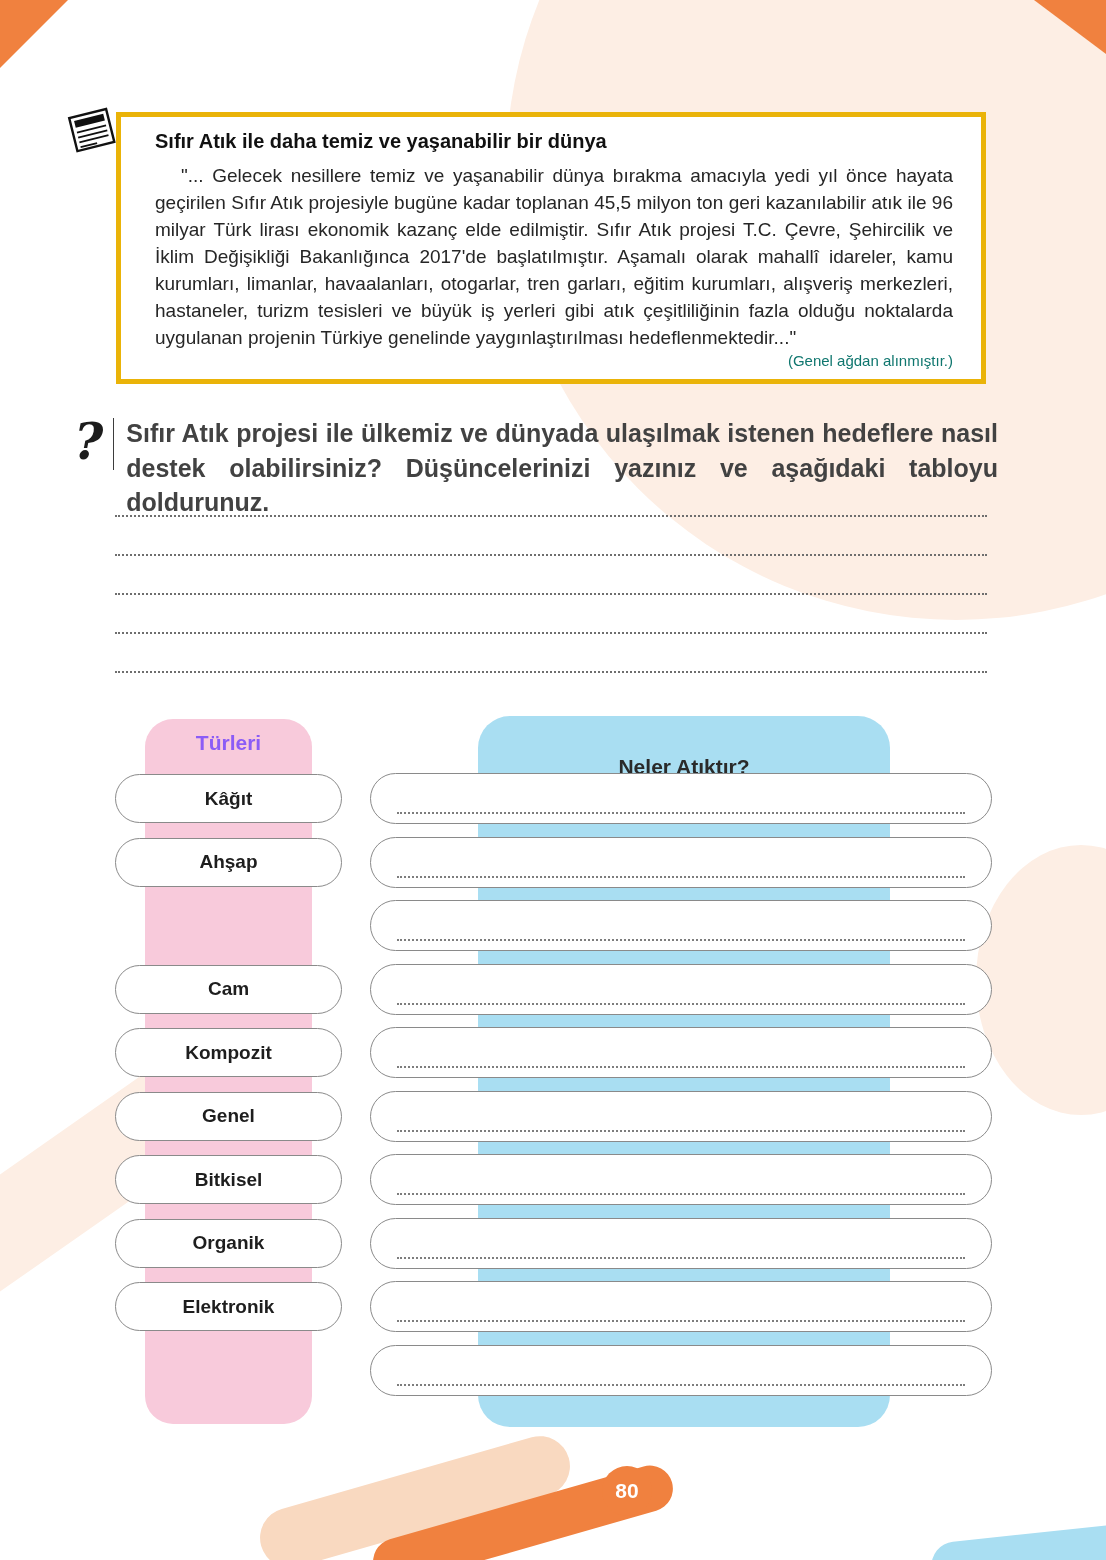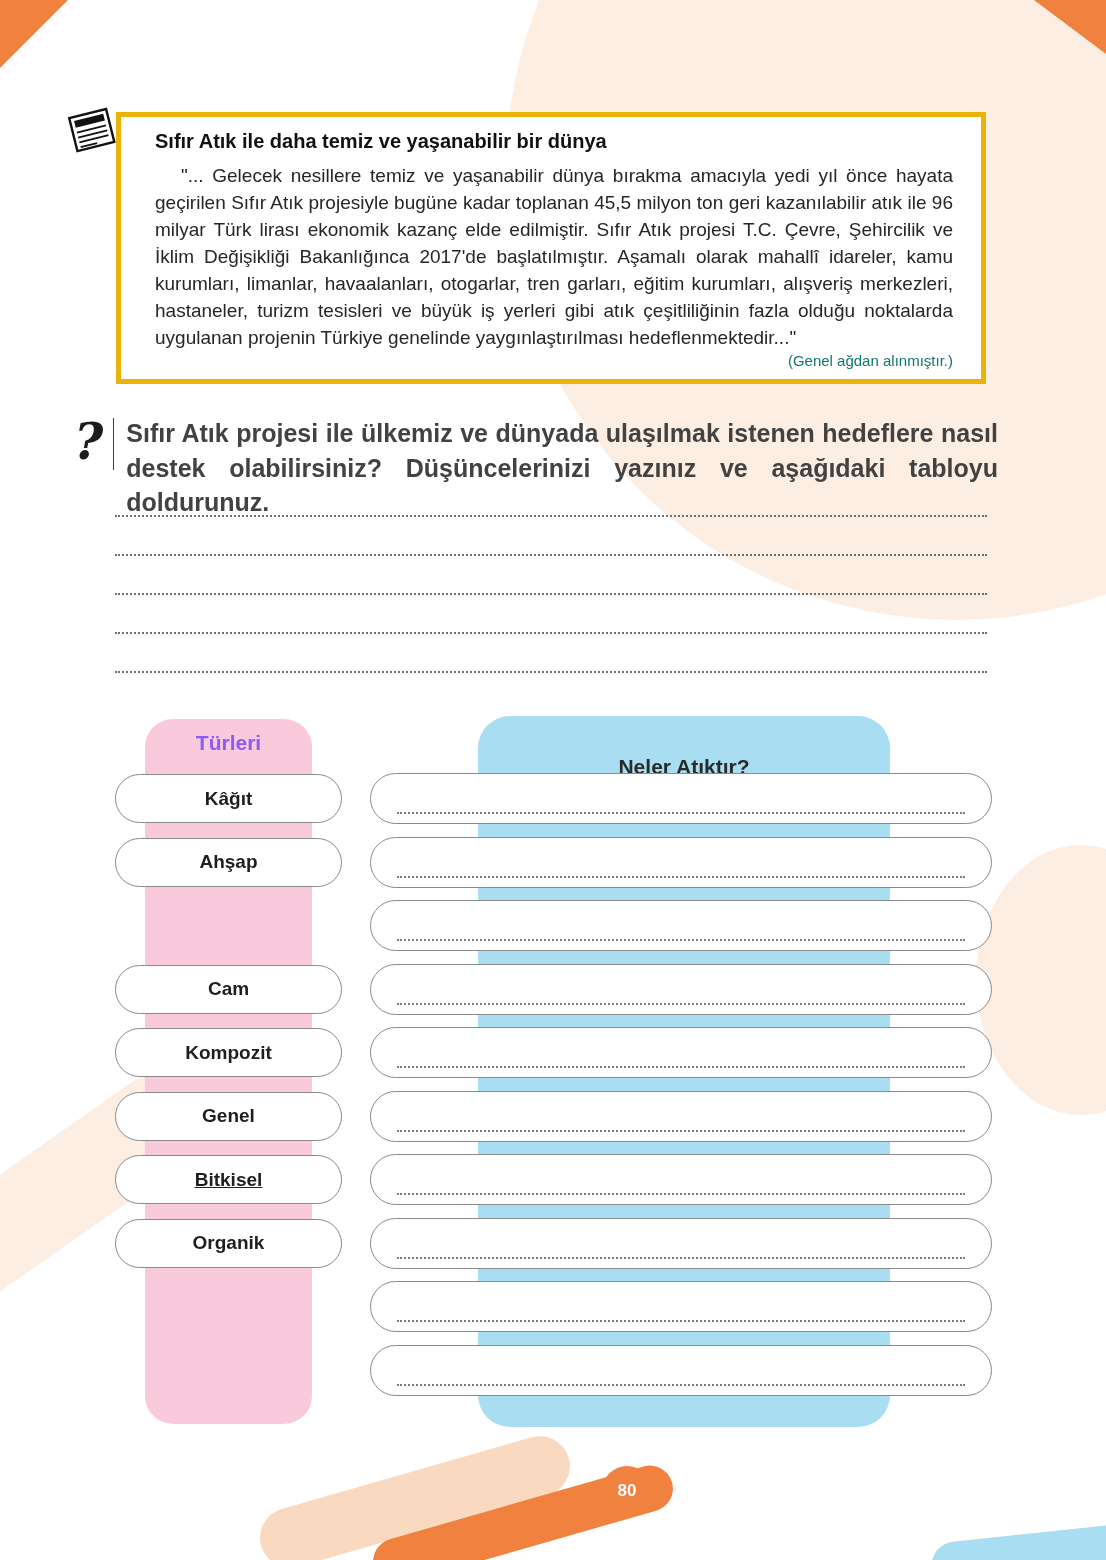--- a/index.html
+++ b/index.html
@@ -138,21 +138,21 @@
     position:absolute; left:26px; right:26px; bottom:9px;
     border-bottom:2px dotted #7d7d7d;
   }
 
   
   .page-number {
     position:absolute; left:602px; top:1466px;
     width:50px; height:50px; border-radius:50%;
     background: var(--orange, #f0813f);
     display:flex; align-items:center; justify-content:center;
-    font-size:17px; font-weight:bold; color:#fff;
+    font-size:21px; font-weight:bold; color:#fff;
     z-index:3;
   }
 </style>
 </head>
 <body style="--pink: #f8cadb; --blue: #a9def2; --orange: #f0813f; --peach: #fdeee4;">
 
 <div class="deco blob-tr"></div>
 <div class="deco blob-right"></div>
 <div class="deco stripe-bl"></div>
 <div class="deco corner-tl"></div>
@@ -198,22 +198,23 @@
   <div class="pink-bg"></div>
   <div class="blue-bg"></div>
   <div class="left-header">Türleri</div>
   <div class="right-header">Neler Atıktır?</div>
   <div class="types-col">
       <div class="type-pill" style="top: 58px;">Kâğıt</div>
       <div class="type-pill" style="top: 121.5px;">Ahşap</div>
       <div class="type-pill" style="top: 248.5px;">Cam</div>
       <div class="type-pill" style="top: 312px;">Kompozit</div>
       <div class="type-pill" style="top: 375.5px;">Genel</div>
-      <div class="type-pill" style="top: 439px; text-decoration: underline;">Bitkisel</div>
+      <div class="type-pill" style="top: 439px;">Bitkisel</div>
       <div class="type-pill" style="top: 502.5px;">Organik</div>
+      <div class="type-pill" style="top: 566px;">Elektronik</div>
     </div>
   <div class="answers-col">
       <div class="answer-pill" style="top: 57px;">
         <div class="pill-dots"></div>
       </div>
       <div class="answer-pill" style="top: 120.5px;">
         <div class="pill-dots"></div>
       </div>
       <div class="answer-pill" style="top: 184px;">
         <div class="pill-dots"></div>

